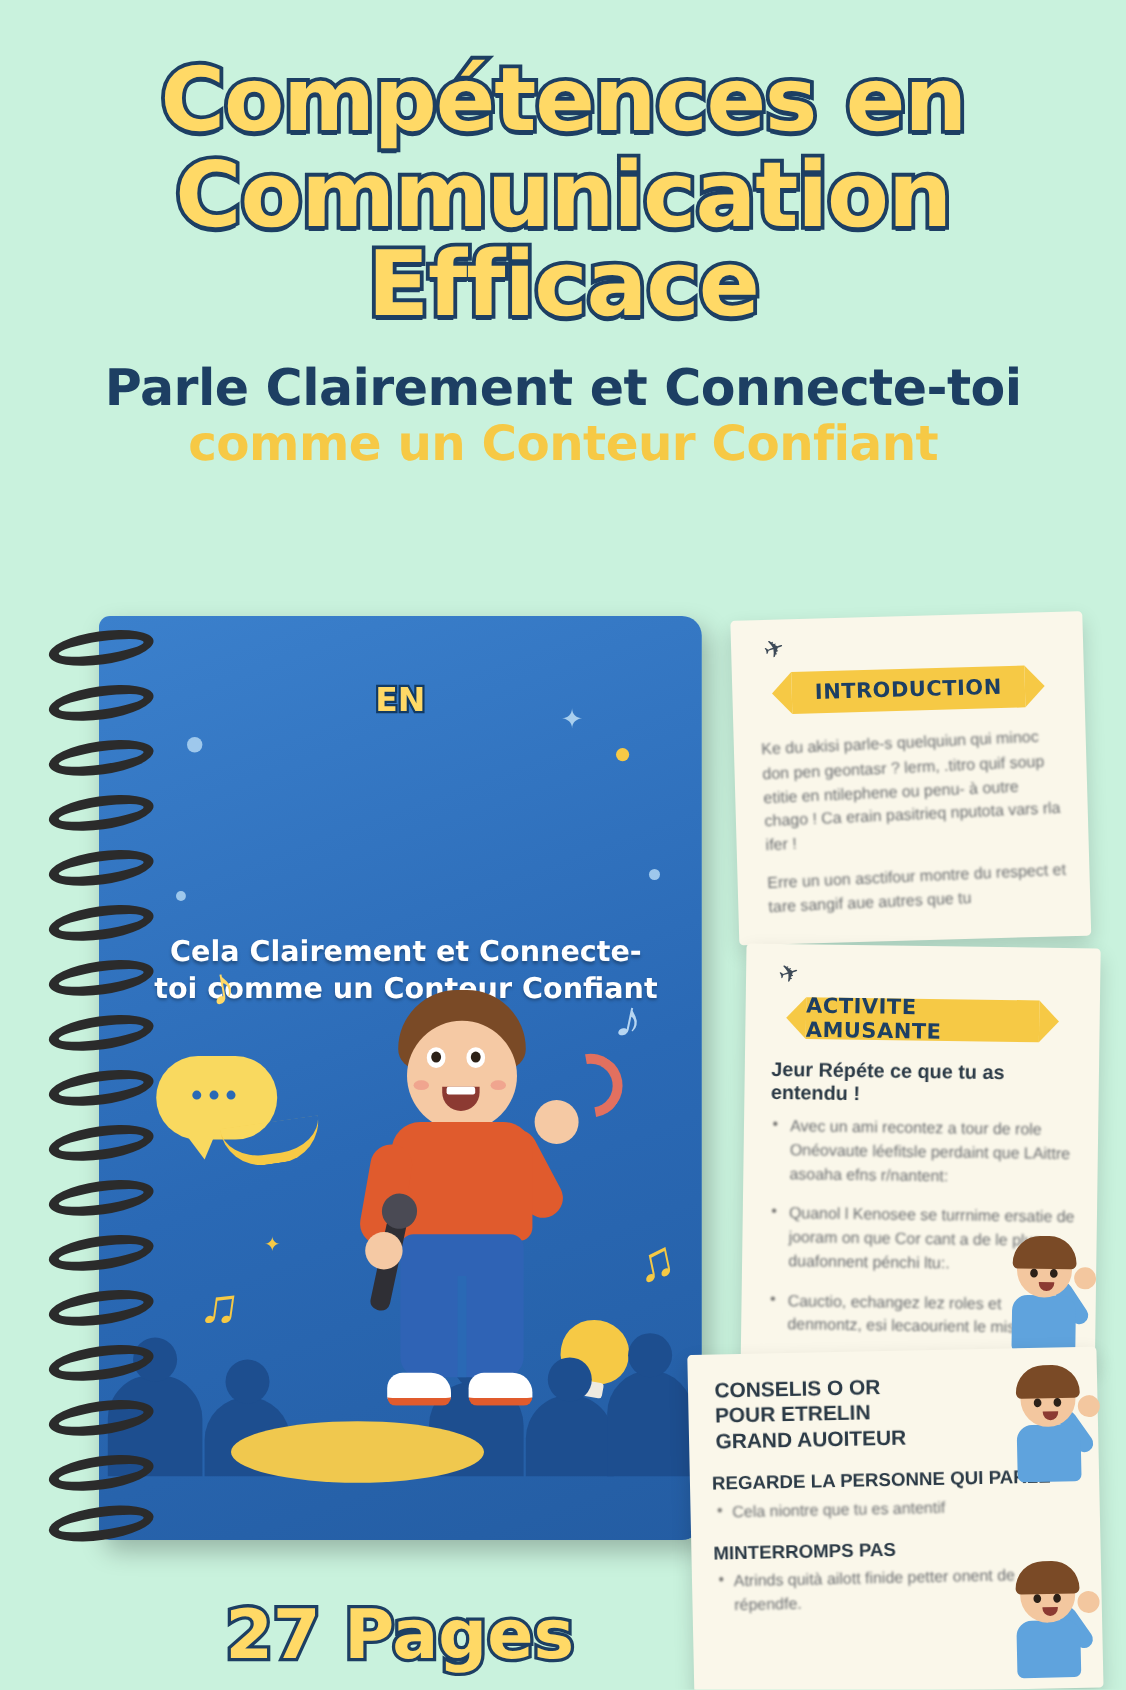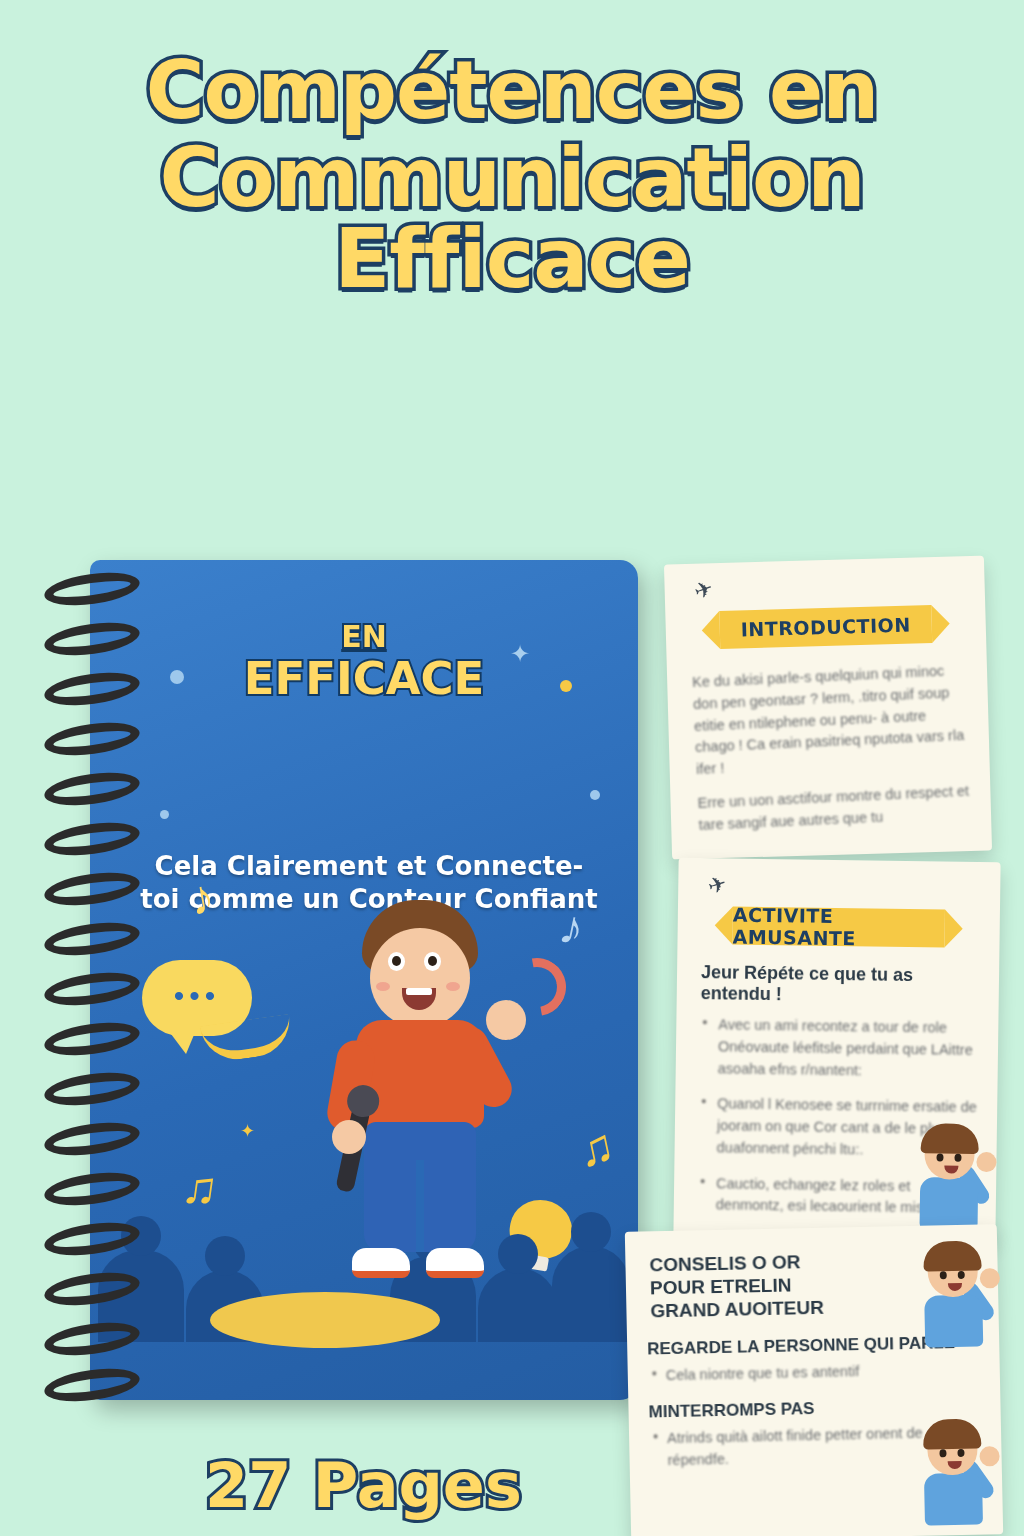--- a/index.html
+++ b/index.html
@@ -92,21 +92,21 @@
     left: 0; right: 0; top: 58px;
     text-align: center;
     font-family: "DejaVu Sans", sans-serif;
     font-weight: 700;
     color: #ffd966;
     -webkit-text-stroke: 4px #123a63;
     paint-order: stroke fill;
     line-height: 1.0;
   }
   .cover-title .t1 { font-size: 45px; letter-spacing: 1px; }
-  .cover-title .t2 { font-size: 30px; margin: 4px 0; text-decoration: underline; }
+  .cover-title .t2 { font-size: 30px; margin: 4px 0; }
   .cover-title .t3 { font-size: 45px; }
   .cover-title .t4 { font-size: 45px; }
   .cover-sub {
     position: absolute;
     left: 40px; right: 30px; top: 290px;
     text-align: center;
     color: #ffffff;
     font-family: "DejaVu Sans", sans-serif;
     font-weight: 700;
     font-size: 26px;
@@ -312,35 +312,38 @@
 </head>
 <body>
 
 <div class="page">
 
   <div class="headline">
     <div class="line l1">Compétences en</div>
     <div class="line l2">Communication Efficace</div>
   </div>
 
+  <div class="subhead">
+    <div class="s1">Parle Clairement et Connecte-toi</div>
+    <div class="s2">comme un Conteur Confiant</div>
+  </div>
 
 
   <div class="book">
     <div class="book-body">
 
       <div class="dot d1"></div>
       <div class="dot d2"></div>
       <div class="dot d3"></div>
       <div class="dot d4"></div>
       <div class="star s1">✦</div>
       <div class="star s2">✦</div>
 
       <div class="cover-title">
         <div class="t2">EN</div>
-        <div class="t4">EFFICACE</div>
       </div>
 
       <div class="cover-sub">
         <div>Cela Clairement et Connecte-</div>
         <div>toi comme un Conteur Confiant</div>
       </div>
 
       <div class="bubble">
         <div class="dots">•••</div>
       </div>

